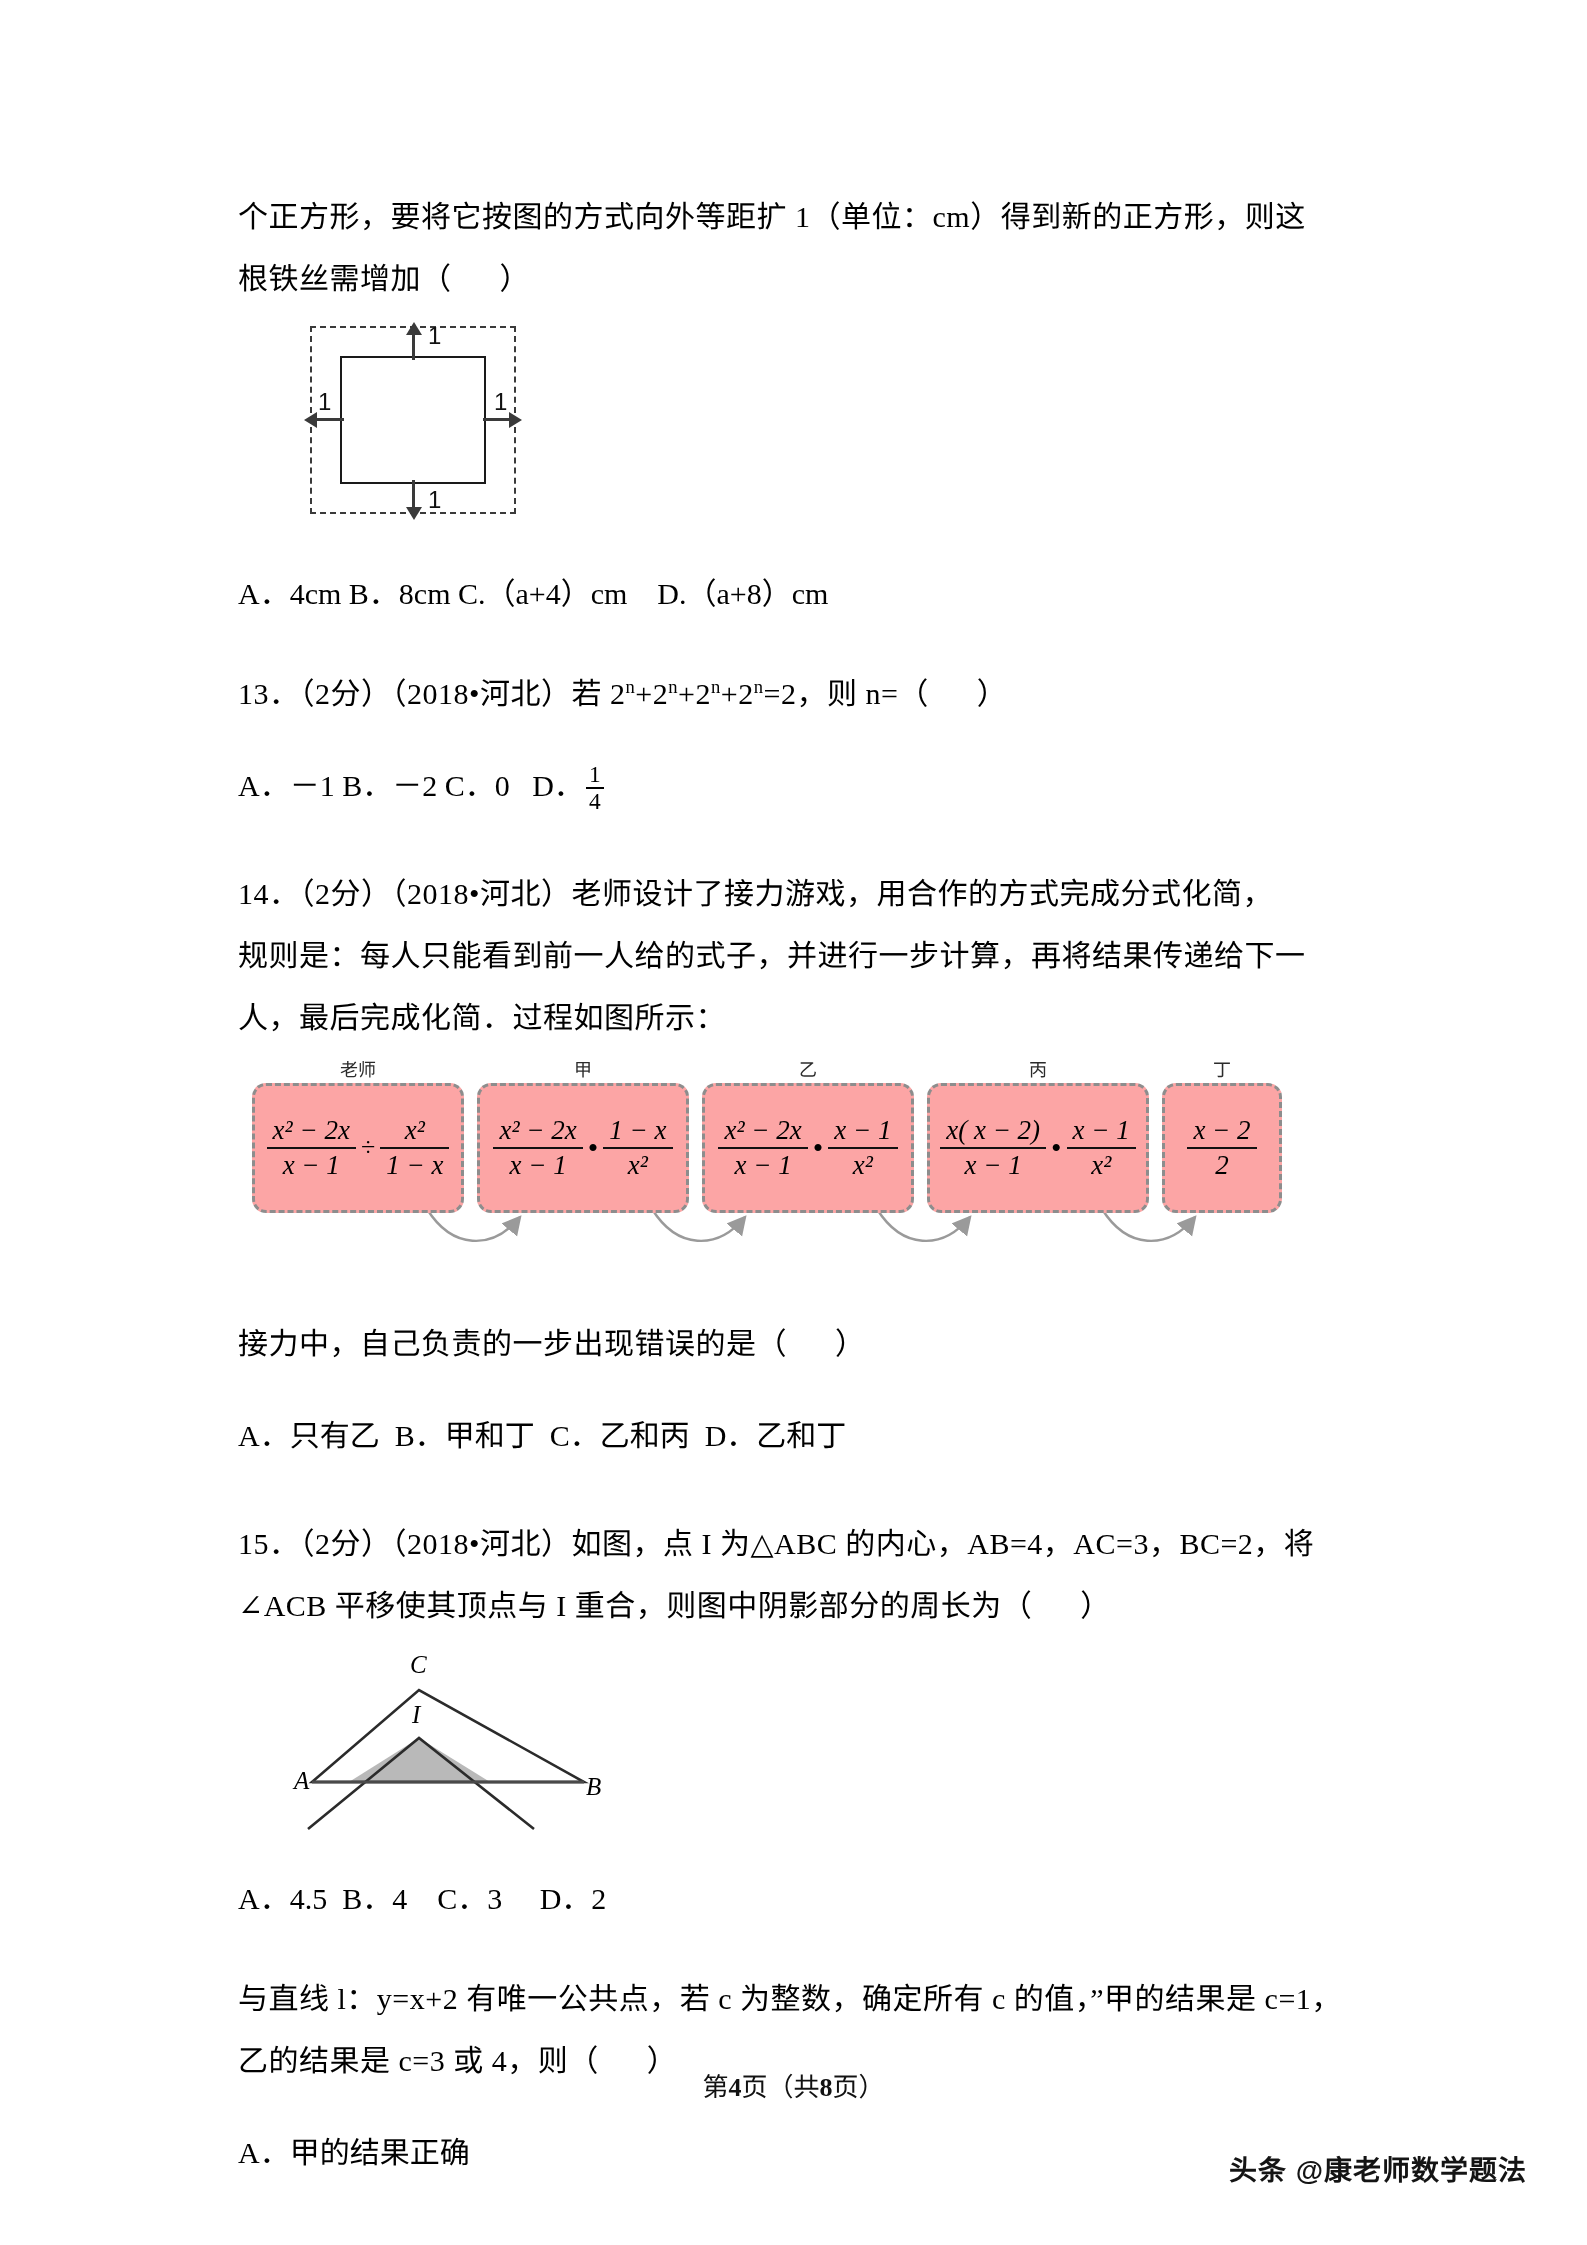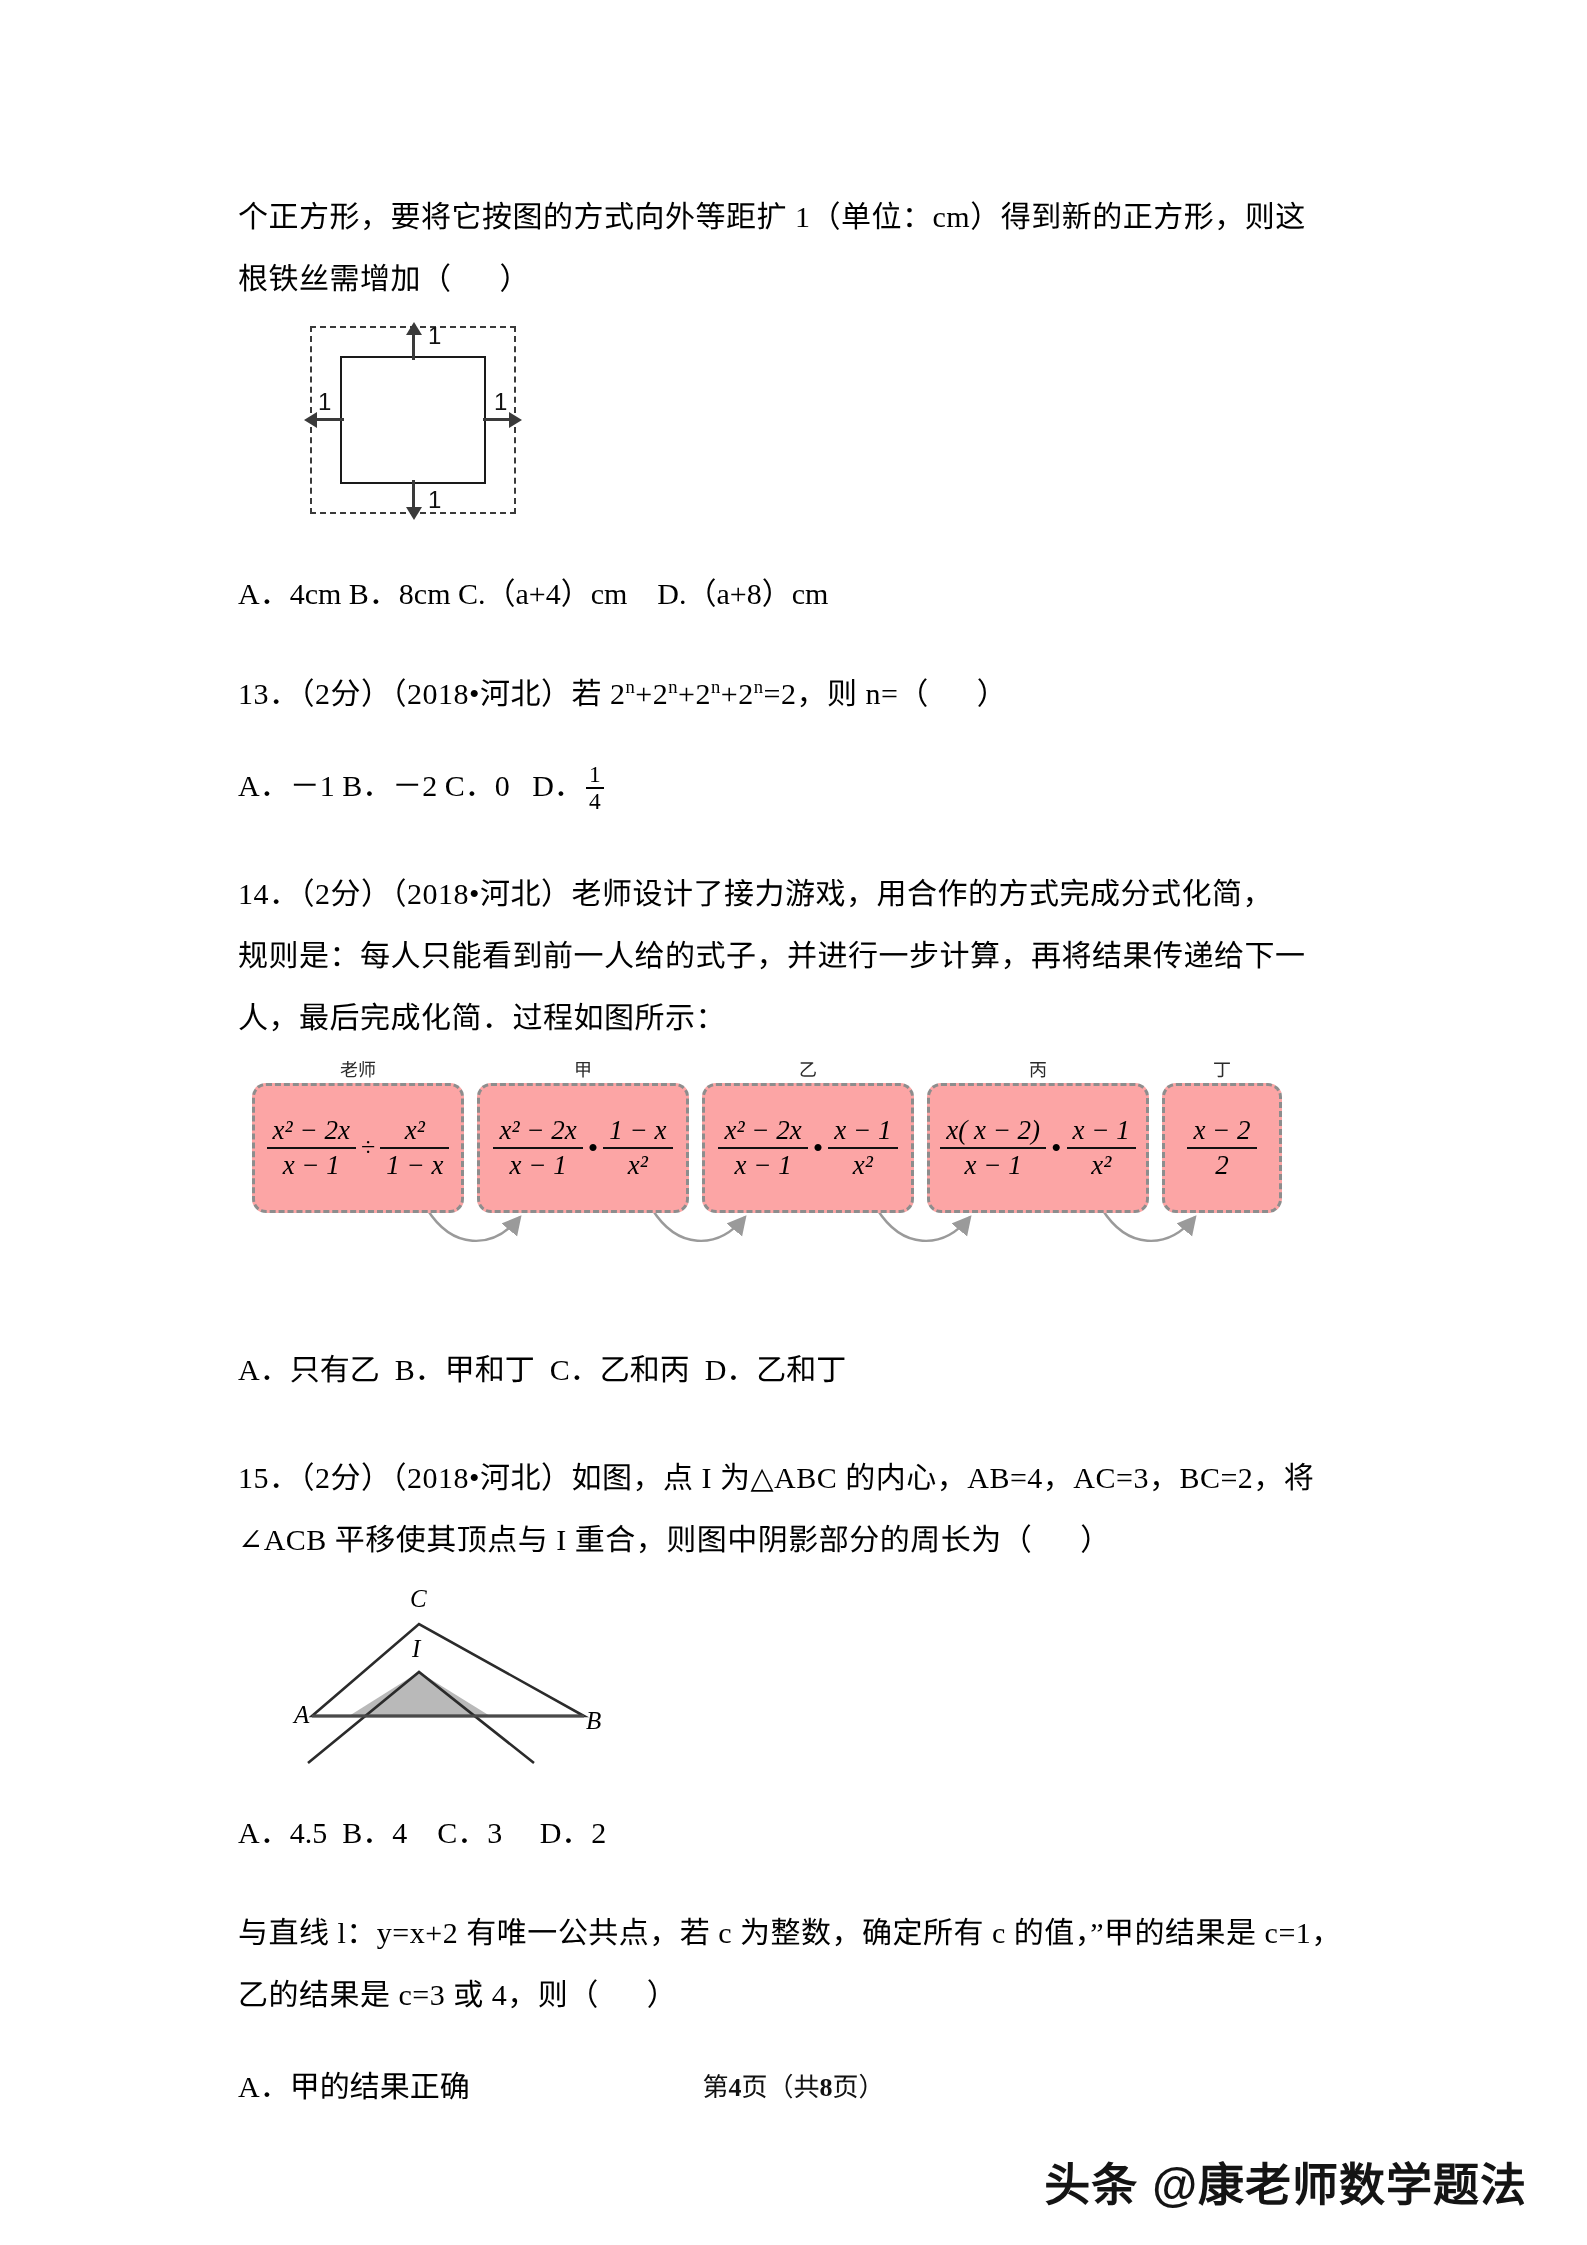--- a/index.html
+++ b/index.html
@@ -153,21 +153,21 @@
     text-align: center;
     font-size: 26px;
     font-family: "Liberation Serif", serif;
     color: #111;
   }
   .footer b { font-weight: bold; }
   .watermark {
     position: absolute;
     right: 60px;
     top: 2148px;
-    font-size: 46px;
+    font-size: 28px;
     font-weight: bold;
     font-family: "Liberation Sans", sans-serif;
     color: #141414;
     letter-spacing: 1px;
     white-space: nowrap;
   }
 </style>
 </head>
 <body>
 
@@ -303,20 +303,21 @@
             <div class="expr">
               <span class="bfrac">
                 <span class="bn">x − 2</span>
                 <span class="bd">2</span>
               </span>
             </div>
           </div>
         </div>
       </div>
 
+      <p class="para">接力中，自己负责的一步出现错误的是（      ）</p>
       <p class="opts">A．只有乙  B．甲和丁  C．乙和丙  D．乙和丁</p>
     </div>
 
     <div class="spacer-16"></div>
 
     <div class="block">
       <p class="para">15．（2分）（2018•河北）如图，点 I 为△ABC 的内心，AB=4，AC=3，BC=2，将</p>
       <p class="para">∠ACB 平移使其顶点与 I 重合，则图中阴影部分的周长为（      ）</p>
 
       <div class="fig-tri">

